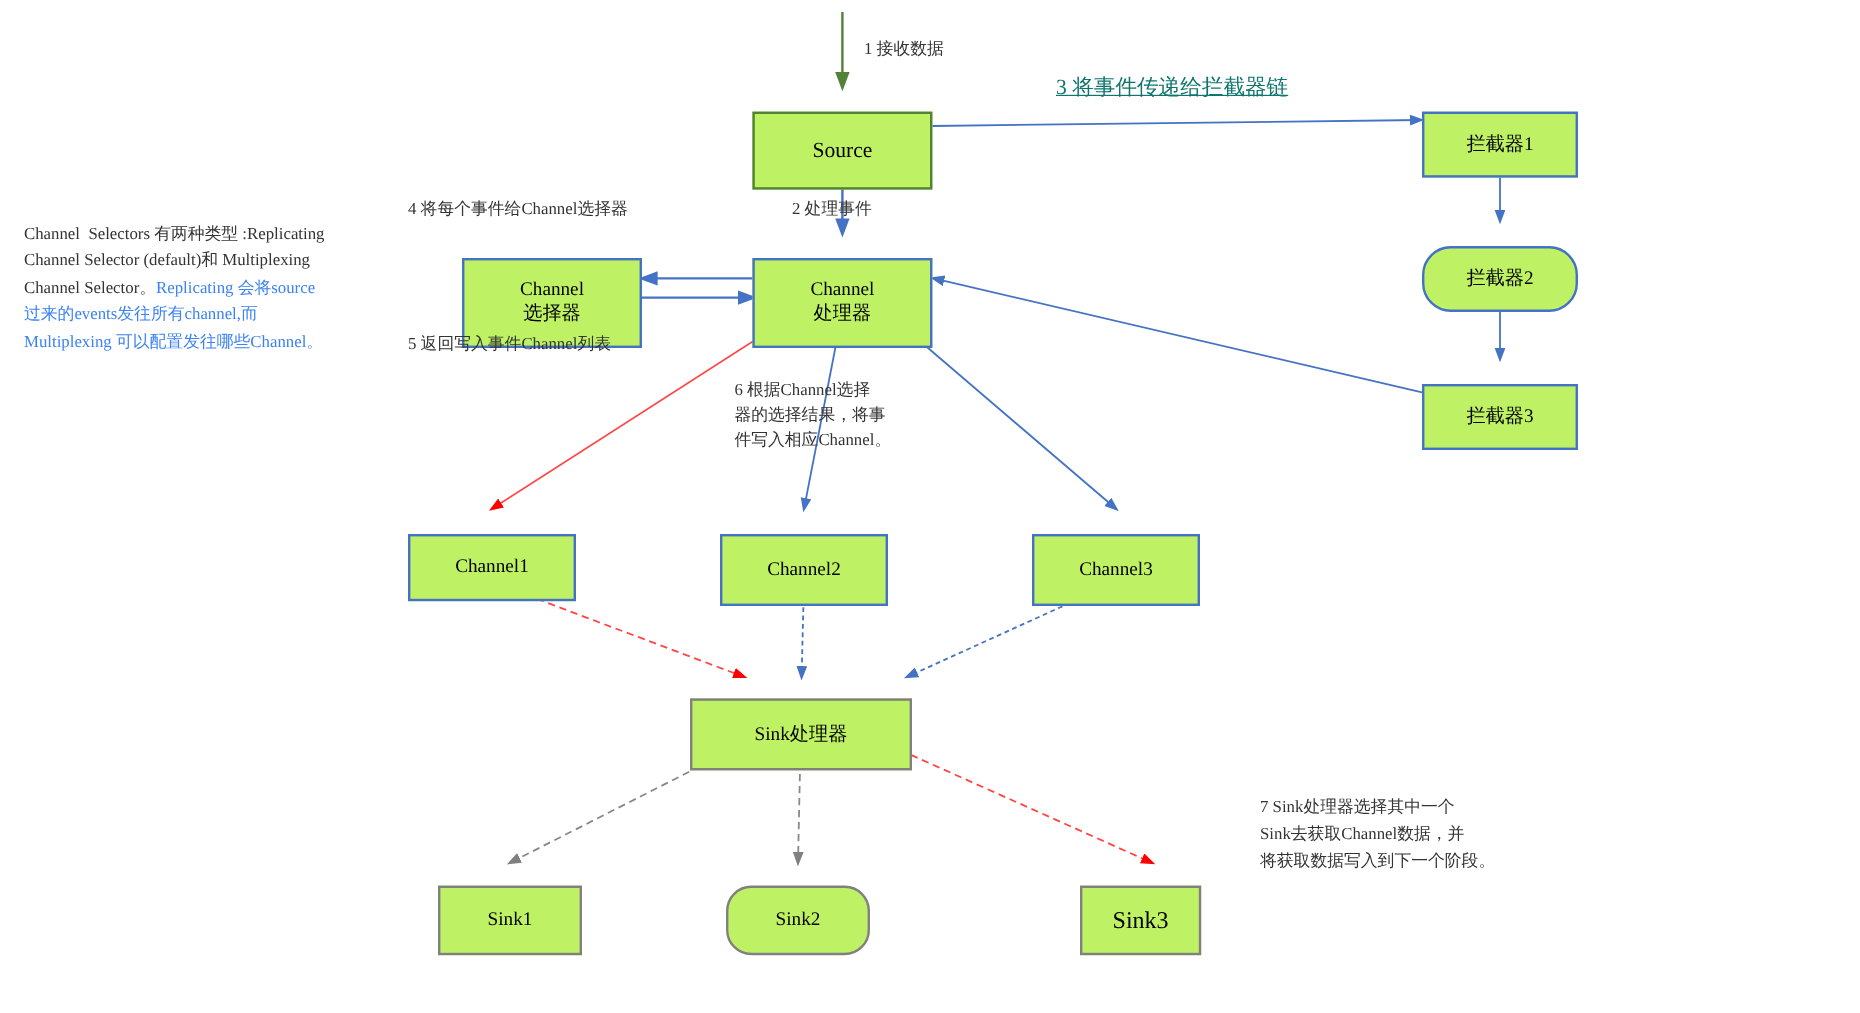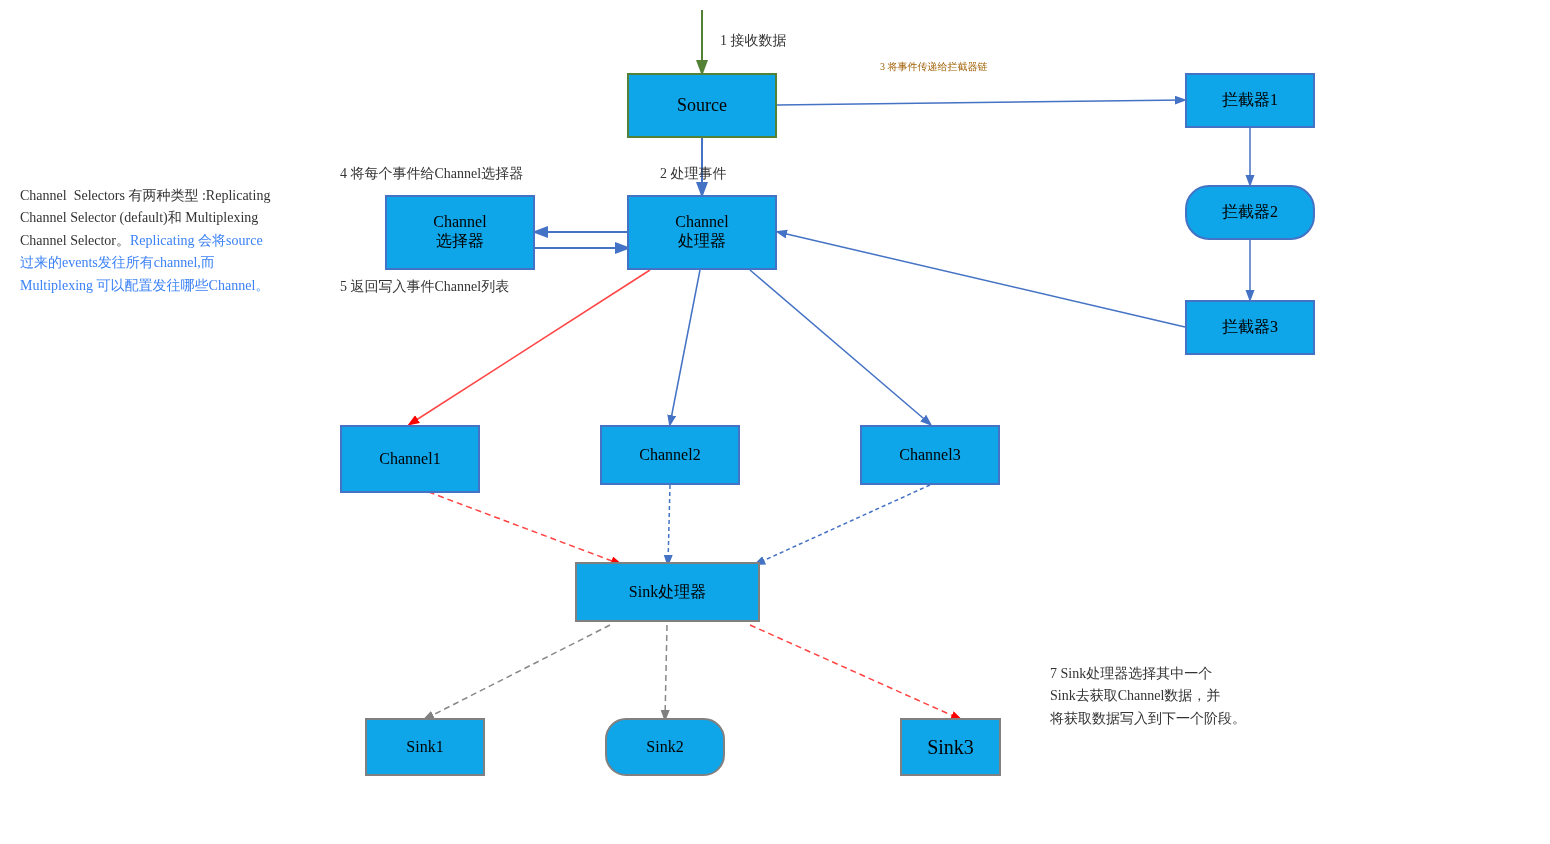--- a/index.html
+++ b/index.html
@@ -22,21 +22,22 @@
     
     .box {
       position: absolute;
       border: 2px solid;
       display: flex;
       align-items: center;
       justify-content: center;
       text-align: center;
       font-size: 16px;
       font-weight: normal;
-      background: #0ea5e9;
+      background: #bef264;
+      margin-top: 20px;
     }
 
     .box-blue { border-color: #4472C4; color: #000; }
     .box-green { border-color: #538135; color: #000; }
     .box-gray { border-color: #808080; color: #000; }
 
     
     .left-text {
       position: absolute;
       left: 20px;
@@ -142,21 +143,21 @@
   </div>
 
   <div class="box box-blue" style="left:1185px; top:185px; width:130px; height:55px; font-size:16px;border-radius:24px;">
     <span>拦截器2</span>
   </div>
 
   <div class="box box-blue" style="left:1185px; top:300px; width:130px; height:55px; font-size:16px;">
     <span>拦截器3</span>
   </div>
 
-  <div class="box box-blue" style="left:340px; top:425px; width:140px; height:68px; font-size:16px;">
+  <div class="box box-blue" style="left:340px; top:425px; width:140px; height:56px; font-size:16px;">
     <span>Channel1</span>
   </div>
 
   <div class="box box-blue" style="left:600px; top:425px; width:140px; height:60px; font-size:16px;">
     <span>Channel2</span>
   </div>
 
   <div class="box box-blue" style="left:860px; top:425px; width:140px; height:60px; font-size:16px;">
     <span>Channel3</span>
   </div>
@@ -174,36 +175,39 @@
   </div>
 
   <div class="box box-gray" style="left:900px; top:718px; width:101px; height:58px; font-size:20px;">
     <span>Sink3</span>
   </div>
 
   <div class="label" style="left:720px; top:32px; font-size:14px; color:#333;">
     <span>1 接收数据</span>
   </div>
 
-  <div class="label" style="left:880px; top:60px; font-size:10px; color:#a16207;">
+  <div class="label" style="left:880px; top:60px; font-size:18px; color:#0f766e;text-decoration:underline;">
     <span>3 将事件传递给拦截器链</span>
   </div>
 
   <div class="label" style="left:340px; top:165px; font-size:14px; color:#333;">
     <span>4 将每个事件给Channel选择器</span>
   </div>
 
   <div class="label" style="left:660px; top:165px; font-size:14px; color:#333;text-align:right;">
     <span>2 处理事件</span>
   </div>
 
   <div class="label" style="left:340px; top:278px; font-size:14px; color:#333;">
     <span>5 返回写入事件Channel列表</span>
   </div>
 
+  <div class="label" style="left:612px; top:315px; font-size:14px; color:#333; line-height:1.5; white-space:normal; width:190px;">
+    <span>6 根据Channel选择<br>器的选择结果，将事<br>件写入相应Channel。</span>
+  </div>
 
   <div class="label" style="left:1050px; top:640px; font-size:14px; color:#333; line-height:1.6; width:330px; white-space:normal;margin-top:23px;">
     <span>7 Sink处理器选择其中一个<br>Sink去获取Channel数据，并<br>将获取数据写入到下一个阶段。</span>
   </div>
 
   <div class="left-text">
     <span>
       Channel&nbsp; Selectors 有两种类型 :Replicating Channel Selector (default)和 Multiplexing Channel Selector。<span class="red">Replicating 会将source过来的events发往所有channel,而Multiplexing 可以配置发往哪些Channel。</span>
     </span>
   </div>

